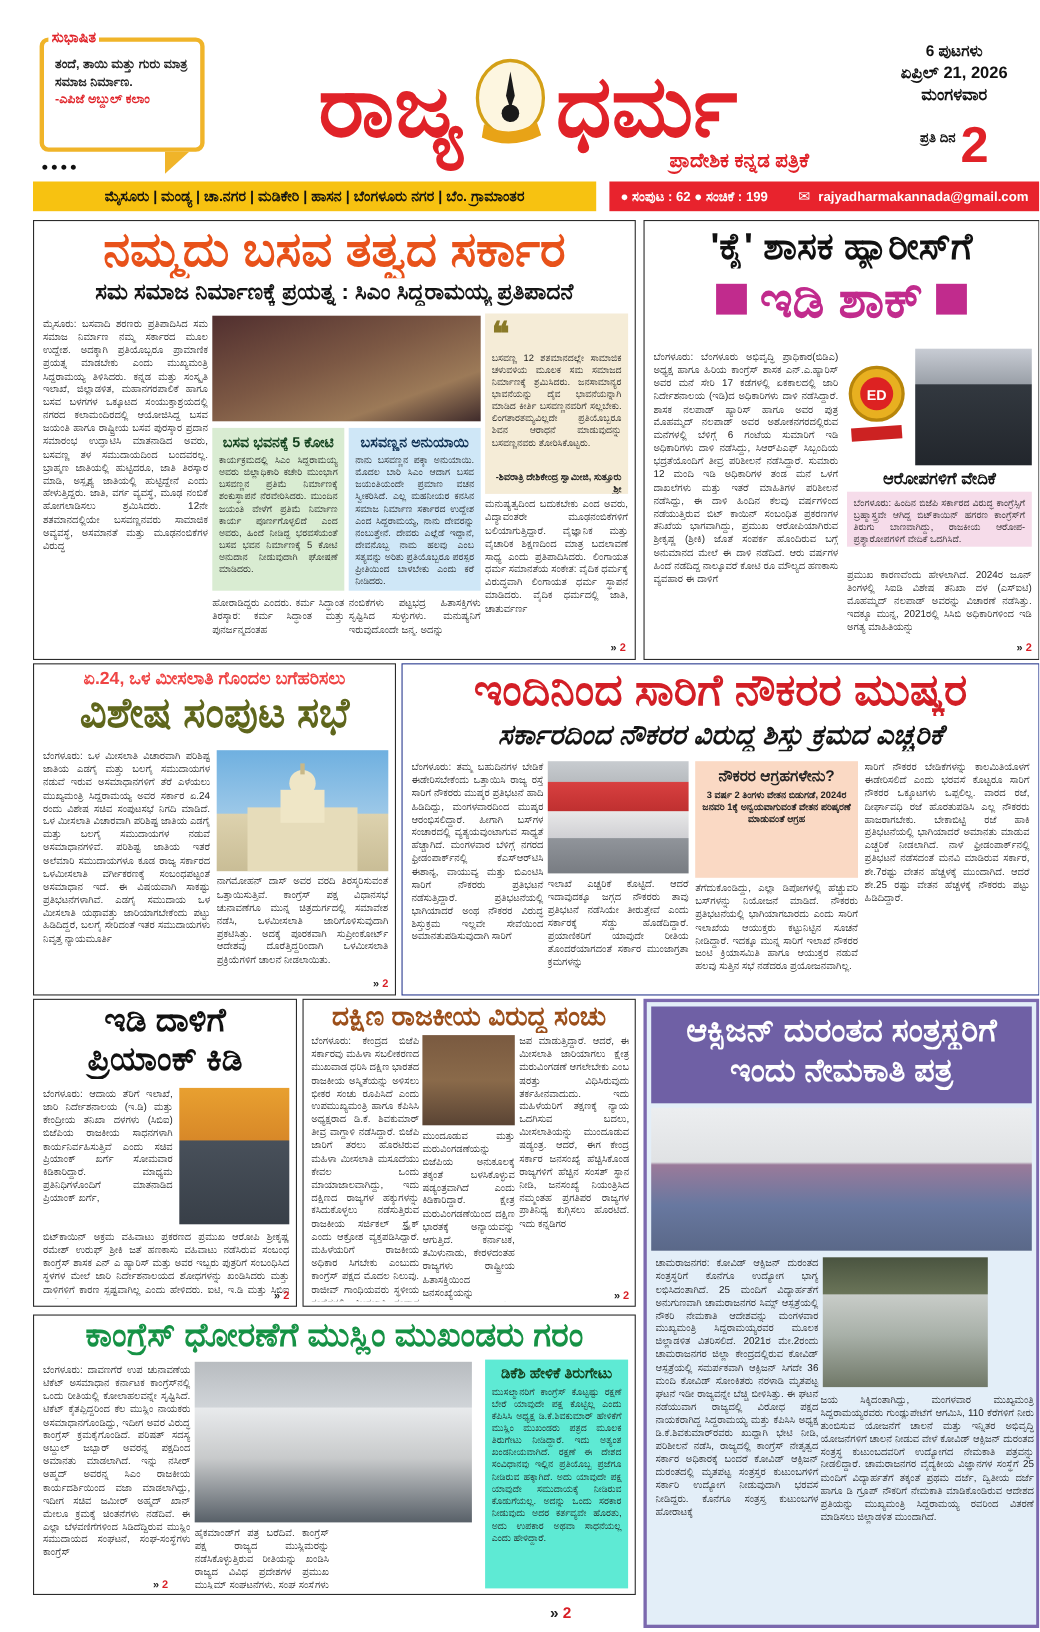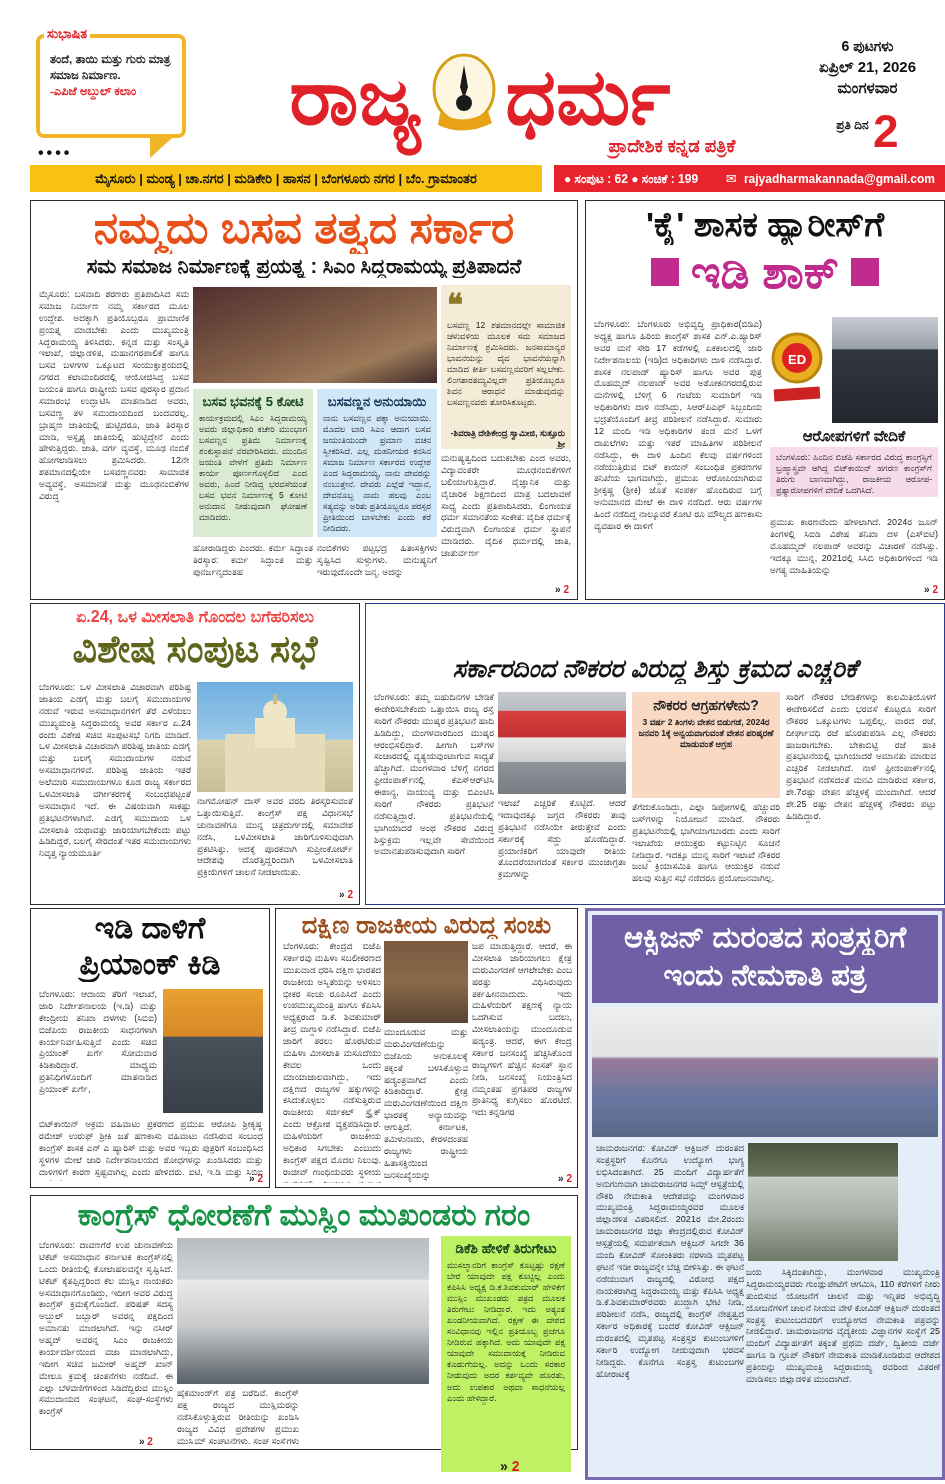--- a/index.html
+++ b/index.html
@@ -155,20 +155,21 @@
         <rect x="58" y="36" width="40" height="30" fill="#efe6c6"></rect>
         <circle cx="78" cy="30" r="12" fill="#efe6c6"></circle>
         <rect x="76" y="12" width="4" height="10" fill="#c8b888"></rect>
       </svg>
     </div>
     <div class="body-txt abs" style="left:166px;top:192px;width:156px;height:100px;">ನಾಗಮೋಹನ್ ದಾಸ್ ಅವರ ವರದಿ ತಿರಸ್ಕರಿಸುವಂತೆ ಒತ್ತಾಯಿಸುತ್ತಿವೆ. ಕಾಂಗ್ರೆಸ್ ಪಕ್ಷ ವಿಧಾನಸಭೆ ಚುನಾವಣೆಗೂ ಮುನ್ನ ಚಿತ್ರದುರ್ಗದಲ್ಲಿ ಸಮಾವೇಶ ನಡೆಸಿ, ಒಳಮೀಸಲಾತಿ ಜಾರಿಗೊಳಿಸುವುದಾಗಿ ಪ್ರಕಟಿಸಿತ್ತು. ಅದಕ್ಕೆ ಪೂರಕವಾಗಿ ಸುಪ್ರೀಂಕೋರ್ಟ್ ಆದೇಶವು ದೊರೆತ್ತಿದ್ದರಿಂದಾಗಿ ಒಳಮೀಸಲಾತಿ ಪ್ರಕ್ರಿಯೆಗಳಿಗೆ ಚಾಲನೆ ನೀಡಲಾಯಿತು.</div>
     <div class="jump abs" style="right:6px;bottom:4px;"><span class="chev">»</span> <span class="pg">2</span></div>
   </section>
 
   <section class="art" style="left:365px;top:603px;width:580px;height:302px;border-color:#2a3b8f;">
+    <div class="hl abs" style="left:0;top:2px;width:100%;font-size:40px;color:#d31f26;">ಇಂದಿನಿಂದ ಸಾರಿಗೆ ನೌಕರರ ಮುಷ್ಕರ</div>
     <div class="hl abs" style="left:0;top:50px;width:100%;font-size:25px;color:#141414;font-style:italic;">ಸರ್ಕಾರದಿಂದ ನೌಕರರ ವಿರುದ್ಧ ಶಿಸ್ತು ಕ್ರಮದ ಎಚ್ಚರಿಕೆ</div>
     <div class="body-txt abs" style="left:8px;top:88px;width:120px;height:206px;">ಬೆಂಗಳೂರು: ತಮ್ಮ ಬಹುದಿನಗಳ ಬೇಡಿಕೆ ಈಡೇರಿಸಬೇಕೆಂದು ಒತ್ತಾಯಿಸಿ ರಾಜ್ಯ ರಸ್ತೆ ಸಾರಿಗೆ ನೌಕರರು ಮುಷ್ಕರ ಪ್ರತಿಭಟನೆ ಹಾದಿ ಹಿಡಿದಿದ್ದು, ಮಂಗಳವಾರದಿಂದ ಮುಷ್ಕರ ಆರಂಭಿಸಲಿದ್ದಾರೆ. ಹೀಗಾಗಿ ಬಸ್‌ಗಳ ಸಂಚಾರದಲ್ಲಿ ವ್ಯತ್ಯಯವುಂಟಾಗುವ ಸಾಧ್ಯತೆ ಹೆಚ್ಚಾಗಿದೆ. ಮಂಗಳವಾರ ಬೆಳಿಗ್ಗೆ ನಗರದ ಫ್ರೀಡಂಪಾರ್ಕ್‌ನಲ್ಲಿ ಕೆಎಸ್‌ಆರ್‌ಟಿಸಿ ಈಶಾನ್ಯ, ವಾಯುವ್ಯ ಮತ್ತು ಬಿಎಂಟಿಸಿ ಸಾರಿಗೆ ನೌಕರರು ಪ್ರತಿಭಟನೆ ನಡೆಸುತ್ತಿದ್ದಾರೆ. ಪ್ರತಿಭಟನೆಯಲ್ಲಿ ಭಾಗಿಯಾದರೆ ಅಂಥ ನೌಕರರ ವಿರುದ್ಧ ಶಿಸ್ತುಕ್ರಮ ಇಲ್ಲವೇ ಸೇವೆಯಿಂದ ಅಮಾನತುಪಡಿಸುವುದಾಗಿ ಸಾರಿಗೆ</div>
     <div class="photo" style="left:132px;top:88px;width:128px;height:102px;background:linear-gradient(180deg,#c8ccd0 0%,#b8bcc0 18%,#d84040 19%,#c03030 44%,#e8e8e8 45%,#d0d0d4 68%,#90949a 69%,#787c82 100%);"></div>
     <div class="body-txt abs" style="left:132px;top:194px;width:128px;height:100px;">ಇಲಾಖೆ ಎಚ್ಚರಿಕೆ ಕೊಟ್ಟಿದೆ. ಆದರೆ ಇದಾವುದಕ್ಕೂ ಜಗ್ಗದ ನೌಕರರು ತಾವು ಪ್ರತಿಭಟನೆ ನಡೆಸಿಯೇ ತೀರುತ್ತೇವೆ ಎಂದು ಸರ್ಕಾರಕ್ಕೆ ಸೆಡ್ಡು ಹೊಡೆದಿದ್ದಾರೆ. ಪ್ರಯಾಣಿಕರಿಗೆ ಯಾವುದೇ ರೀತಿಯ ತೊಂದರೆಯಾಗದಂತೆ ಸರ್ಕಾರ ಮುಂಜಾಗ್ರತಾ ಕ್ರಮಗಳನ್ನು</div>
     <div class="tint-box" style="left:266px;top:88px;width:148px;height:106px;background:#fad9c4;">
       <div class="bt" style="font-size:14px;color:#222;">ನೌಕರರ ಆಗ್ರಹಗಳೇನು?</div>
       <div class="tx" style="font-weight:bold;text-align:center;height:72px;">3 ವರ್ಷ 2 ತಿಂಗಳು ವೇತನ ಬಿಡುಗಡೆ, 2024ರ ಜನವರಿ 1ಕ್ಕೆ ಅನ್ವಯವಾಗುವಂತೆ ವೇತನ ಪರಿಷ್ಕರಣೆ ಮಾಡುವಂತೆ ಆಗ್ರಹ</div>
     </div>
     <div class="body-txt abs" style="left:266px;top:198px;width:148px;height:96px;">ತೆಗೆದುಕೊಂಡಿದ್ದು, ಎಲ್ಲಾ ಡಿಪೋಗಳಲ್ಲಿ ಹೆಚ್ಚುವರಿ ಬಸ್‌ಗಳನ್ನು ನಿಯೋಜನೆ ಮಾಡಿದೆ. ನೌಕರರು ಪ್ರತಿಭಟನೆಯಲ್ಲಿ ಭಾಗಿಯಾಗಬಾರದು ಎಂದು ಸಾರಿಗೆ ಇಲಾಖೆಯ ಆಯುಕ್ತರು ಕಟ್ಟುನಿಟ್ಟಿನ ಸೂಚನೆ ನೀಡಿದ್ದಾರೆ. ಇದಕ್ಕೂ ಮುನ್ನ ಸಾರಿಗೆ ಇಲಾಖೆ ನೌಕರರ ಜಂಟಿ ಕ್ರಿಯಾಸಮಿತಿ ಹಾಗೂ ಆಯುಕ್ತರ ನಡುವೆ ಹಲವು ಸುತ್ತಿನ ಸಭೆ ನಡೆದರೂ ಪ್ರಯೋಜನವಾಗಿಲ್ಲ.</div>
     <div class="body-txt abs" style="left:420px;top:88px;width:150px;height:206px;">ಸಾರಿಗೆ ನೌಕರರ ಬೇಡಿಕೆಗಳನ್ನು ಕಾಲಮಿತಿಯೊಳಗೆ ಈಡೇರಿಸಲಿದೆ ಎಂದು ಭರವಸೆ ಕೊಟ್ಟರೂ ಸಾರಿಗೆ ನೌಕರರ ಒಕ್ಕೂಟಗಳು ಒಪ್ಪಲಿಲ್ಲ. ವಾರದ ರಜೆ, ದೀರ್ಘಾವಧಿ ರಜೆ ಹೊರತುಪಡಿಸಿ ಎಲ್ಲ ನೌಕರರು ಹಾಜರಾಗಬೇಕು. ಬೇಕಾಬಿಟ್ಟಿ ರಜೆ ಹಾಕಿ ಪ್ರತಿಭಟನೆಯಲ್ಲಿ ಭಾಗಿಯಾದರೆ ಅಮಾನತು ಮಾಡುವ ಎಚ್ಚರಿಕೆ ನೀಡಲಾಗಿದೆ. ನಾಳೆ ಫ್ರೀಡಂಪಾರ್ಕ್‌ನಲ್ಲಿ ಪ್ರತಿಭಟನೆ ನಡೆಸದಂತೆ ಮನವಿ ಮಾಡಿರುವ ಸರ್ಕಾರ, ಶೇ.7ರಷ್ಟು ವೇತನ ಹೆಚ್ಚಳಕ್ಕೆ ಮುಂದಾಗಿದೆ. ಆದರೆ ಶೇ.25 ರಷ್ಟು ವೇತನ ಹೆಚ್ಚಳಕ್ಕೆ ನೌಕರರು ಪಟ್ಟು ಹಿಡಿದಿದ್ದಾರೆ.</div>
@@ -201,21 +202,21 @@
     <div class="body-txt abs" style="left:8px;top:232px;width:148px;height:326px;">ಚಾಮರಾಜನಗರ: ಕೋವಿಡ್ ಆಕ್ಸಿಜನ್ ದುರಂತದ ಸಂತ್ರಸ್ಥರಿಗೆ ಕೊನೆಗೂ ಉದ್ಯೋಗ ಭಾಗ್ಯ ಲಭಿಸಿದಂತಾಗಿದೆ. 25 ಮಂದಿಗೆ ವಿದ್ಯಾರ್ಹತೆಗೆ ಅನುಗುಣವಾಗಿ ಚಾಮರಾಜನಗರ ಸಿಮ್ಸ್ ಆಸ್ಪತ್ರೆಯಲ್ಲಿ ನೌಕರಿ ನೇಮಕಾತಿ ಆದೇಶವನ್ನು ಮಂಗಳವಾರ ಮುಖ್ಯಮಂತ್ರಿ ಸಿದ್ದರಾಮಯ್ಯರವರ ಮೂಲಕ ಜಿಲ್ಲಾಡಳಿತ ವಿತರಿಸಲಿದೆ. 2021ರ ಮೇ.2ರಂದು ಚಾಮರಾಜನಗರ ಜಿಲ್ಲಾ ಕೇಂದ್ರದಲ್ಲಿರುವ ಕೋವಿಡ್ ಆಸ್ಪತ್ರೆಯಲ್ಲಿ ಸಮರ್ಪಕವಾಗಿ ಆಕ್ಸಿಜನ್ ಸಿಗದೇ 36 ಮಂದಿ ಕೋವಿಡ್ ಸೋಂಕಿತರು ನರಳಾಡಿ ಮೃತಪಟ್ಟ ಘಟನೆ ಇಡೀ ರಾಜ್ಯವನ್ನೇ ಬೆಚ್ಚಿ ಬೀಳಿಸಿತ್ತು. ಈ ಘಟನೆ ನಡೆಯುವಾಗ ರಾಜ್ಯದಲ್ಲಿ ವಿರೋಧ ಪಕ್ಷದ ನಾಯಕರಾಗಿದ್ದ ಸಿದ್ದರಾಮಯ್ಯ ಮತ್ತು ಕೆಪಿಸಿಸಿ ಅಧ್ಯಕ್ಷ ಡಿ.ಕೆ.ಶಿವಕುಮಾರ್‌ರವರು ಖುದ್ದಾಗಿ ಭೇಟಿ ನೀಡಿ, ಪರಿಶೀಲನೆ ನಡೆಸಿ, ರಾಜ್ಯದಲ್ಲಿ ಕಾಂಗ್ರೆಸ್ ನೇತೃತ್ವದ ಸರ್ಕಾರ ಅಧಿಕಾರಕ್ಕೆ ಬಂದರೆ ಕೋವಿಡ್ ಆಕ್ಸಿಜನ್ ದುರಂತದಲ್ಲಿ ಮೃತಪಟ್ಟ ಸಂತ್ರಸ್ತರ ಕುಟುಂಬಗಳಿಗೆ ಸರ್ಕಾರಿ ಉದ್ಯೋಗ ನೀಡುವುದಾಗಿ ಭರವಸೆ ನೀಡಿದ್ದರು. ಕೊನೆಗೂ ಸಂತ್ರಸ್ತ ಕುಟುಂಬಗಳ ಹೋರಾಟಕ್ಕೆ</div>
     <div class="photo" style="left:160px;top:232px;width:150px;height:118px;background:linear-gradient(180deg,#4a5440 0%,#6a7458 28%,#c8ccc8 29%,#a8b0a8 60%,#707868 100%);"></div>
     <div class="body-txt abs" style="left:158px;top:356px;width:194px;height:200px;">ಜಯ ಸಿಕ್ಕಿದಂತಾಗಿದ್ದು, ಮಂಗಳವಾರ ಮುಖ್ಯಮಂತ್ರಿ ಸಿದ್ದರಾಮಯ್ಯರವರು ಗುಂಡ್ಲುಪೇಟೆಗೆ ಆಗಮಿಸಿ, 110 ಕೆರೆಗಳಿಗೆ ನೀರು ತುಂಬಿಸುವ ಯೋಜನೆಗೆ ಚಾಲನೆ ಮತ್ತು ಇನ್ನಿತರ ಅಭಿವೃದ್ಧಿ ಯೋಜನೆಗಳಿಗೆ ಚಾಲನೆ ನೀಡುವ ವೇಳೆ ಕೋವಿಡ್ ಆಕ್ಸಿಜನ್ ದುರಂತದ ಸಂತ್ರಸ್ಥ ಕುಟುಂಬದವರಿಗೆ ಉದ್ಯೋಗದ ನೇಮಕಾತಿ ಪತ್ರವನ್ನು ನೀಡಲಿದ್ದಾರೆ. ಚಾಮರಾಜನಗರ ವೈದ್ಯಕೀಯ ವಿಜ್ಞಾನಗಳ ಸಂಸ್ಥೆಗೆ 25 ಮಂದಿಗೆ ವಿದ್ಯಾರ್ಹತೆಗೆ ತಕ್ಕಂತೆ ಪ್ರಥಮ ದರ್ಜೆ, ದ್ವಿತೀಯ ದರ್ಜೆ ಹಾಗೂ ಡಿ ಗ್ರೂಪ್ ನೌಕರಿಗೆ ನೇಮಕಾತಿ ಮಾಡಿಕೊಂಡಿರುವ ಆದೇಶದ ಪ್ರತಿಯನ್ನು ಮುಖ್ಯಮಂತ್ರಿ ಸಿದ್ದರಾಮಯ್ಯ ರವರಿಂದ ವಿತರಣೆ ಮಾಡಿಸಲು ಜಿಲ್ಲಾಡಳಿತ ಮುಂದಾಗಿದೆ.</div>
   </section>
 
   <section class="art" style="left:30px;top:1195px;width:548px;height:255px;">
     <div class="hl abs" style="left:0;top:2px;width:100%;font-size:30px;color:#169245;">ಕಾಂಗ್ರೆಸ್ ಧೋರಣೆಗೆ ಮುಸ್ಲಿಂ ಮುಖಂಡರು ಗರಂ</div>
     <div class="body-txt abs" style="left:8px;top:44px;width:134px;height:204px;">ಬೆಂಗಳೂರು: ದಾವಣಗೆರೆ ಉಪ ಚುನಾವಣೆಯ ಟಿಕೆಟ್ ಅಸಮಾಧಾನ ಕರ್ನಾಟಕ ಕಾಂಗ್ರೆಸ್‌ನಲ್ಲಿ ಒಂದು ರೀತಿಯಲ್ಲಿ ಕೋಲಾಹಲವನ್ನೇ ಸೃಷ್ಟಿಸಿದೆ. ಟಿಕೆಟ್ ಕೈತಪ್ಪಿದ್ದರಿಂದ ಕೆಲ ಮುಸ್ಲಿಂ ನಾಯಕರು ಅಸಮಾಧಾನಗೊಂಡಿದ್ದು, ಇದೀಗ ಅವರ ವಿರುದ್ಧ ಕಾಂಗ್ರೆಸ್ ಕ್ರಮಕೈಗೊಂಡಿದೆ. ಪರಿಷತ್ ಸದಸ್ಯ ಅಬ್ದುಲ್ ಜಬ್ಬಾರ್ ಅವರನ್ನ ಪಕ್ಷದಿಂದ ಅಮಾನತು ಮಾಡಲಾಗಿದೆ. ಇನ್ನು ನಸೀರ್ ಅಹ್ಮದ್ ಅವರನ್ನ ಸಿಎಂ ರಾಜಕೀಯ ಕಾರ್ಯದರ್ಶಿಯಿಂದ ವಜಾ ಮಾಡಲಾಗಿದ್ದು, ಇದೀಗ ಸಚಿವ ಜಮೀರ್ ಅಹ್ಮದ್ ಖಾನ್ ಮೇಲೂ ಕ್ರಮಕ್ಕೆ ಚಿಂತನೆಗಳು ನಡೆದಿವೆ. ಈ ಎಲ್ಲಾ ಬೆಳವಣಿಗೆಗಳಿಂದ ಸಿಡಿದೆದ್ದಿರುವ ಮುಸ್ಲಿಂ ಸಮುದಾಯದ ಸಂಘಟನೆ, ಸಂಘ-ಸಂಸ್ಥೆಗಳು ಕಾಂಗ್ರೆಸ್</div>
     <div class="photo" style="left:146px;top:42px;width:252px;height:146px;background:linear-gradient(180deg,#b8bcc0 0%,#d0d4d8 28%,#e8eaec 29%,#c8cacb 60%,#586068 100%);"></div>
     <div class="body-txt abs" style="left:146px;top:192px;width:122px;height:56px;">ಹೈಕಮಾಂಡ್‌ಗೆ ಪತ್ರ ಬರೆದಿವೆ. ಕಾಂಗ್ರೆಸ್ ಪಕ್ಷ ರಾಜ್ಯದ ಮುಸ್ಲಿಮರನ್ನು ನಡೆಸಿಕೊಳ್ಳುತ್ತಿರುವ ರೀತಿಯನ್ನು ಖಂಡಿಸಿ ರಾಜ್ಯದ ವಿವಿಧ ಪ್ರದೇಶಗಳ ಪ್ರಮುಖ ಮುಸ್ಲಿಮ್ ಸಂಘಟನೆಗಳು, ಸಂಘ ಸಂಸ್ಥೆಗಳು ಹಾಗು ಒಕ್ಕೂಟಗಳ</div>
-    <div class="tint-box" style="left:410px;top:40px;width:130px;height:236px;background:#bef264;">
+    <div class="tint-box" style="left:410px;top:40px;width:130px;height:208px;background:#5eead4;">
       <div class="bt" style="font-size:13.5px;color:#14421e;">ಡಿಕೆಶಿ ಹೇಳಿಕೆ ತಿರುಗೇಟು</div>
       <div class="tx" style="height:180px;">ಮುಸಲ್ಮಾನರಿಗೆ ಕಾಂಗ್ರೆಸ್ ಕೊಟ್ಟಷ್ಟು ರಕ್ಷಣೆ ಬೇರೆ ಯಾವುದೇ ಪಕ್ಷ ಕೊಟ್ಟಿಲ್ಲ ಎಂದು ಕೆಪಿಸಿಸಿ ಅಧ್ಯಕ್ಷ ಡಿ.ಕೆ.ಶಿವಕುಮಾರ್ ಹೇಳಿಕೆಗೆ ಮುಸ್ಲಿಂ ಮುಖಂಡರು ಪತ್ರದ ಮೂಲಕ ತಿರುಗೇಟು ನೀಡಿದ್ದಾರೆ. ಇದು ಅತ್ಯಂತ ಖಂಡನೀಯವಾಗಿದೆ. ರಕ್ಷಣೆ ಈ ದೇಶದ ಸಂವಿಧಾನವು ಇಲ್ಲಿನ ಪ್ರತಿಯೊಬ್ಬ ಪ್ರಜೆಗೂ ನೀಡಿರುವ ಹಕ್ಕಾಗಿದೆ. ಅದು ಯಾವುದೇ ಪಕ್ಷ ಯಾವುದೇ ಸಮುದಾಯಕ್ಕೆ ನೀಡಿರುವ ಕೊಡುಗೆಯಲ್ಲ. ಅದನ್ನು ಒಂದು ಸರಕಾರ ನೀಡುವುದು ಅದರ ಕರ್ತವ್ಯವೇ ಹೊರತು, ಅದು ಉಪಕಾರ ಅಥವಾ ಸಾಧನೆಯಲ್ಲ ಎಂದು ಹೇಳಿದ್ದಾರೆ.</div>
     </div>
     <div class="jump abs" style="left:108px;bottom:2px;"><span class="chev">»</span> <span class="pg">2</span></div>
   </section>
 
   <div class="abs jump" style="left:500px;top:1458px;font-size:14px;">
     <span class="chev">»</span> <span class="pg">2</span>
   </div>
 

